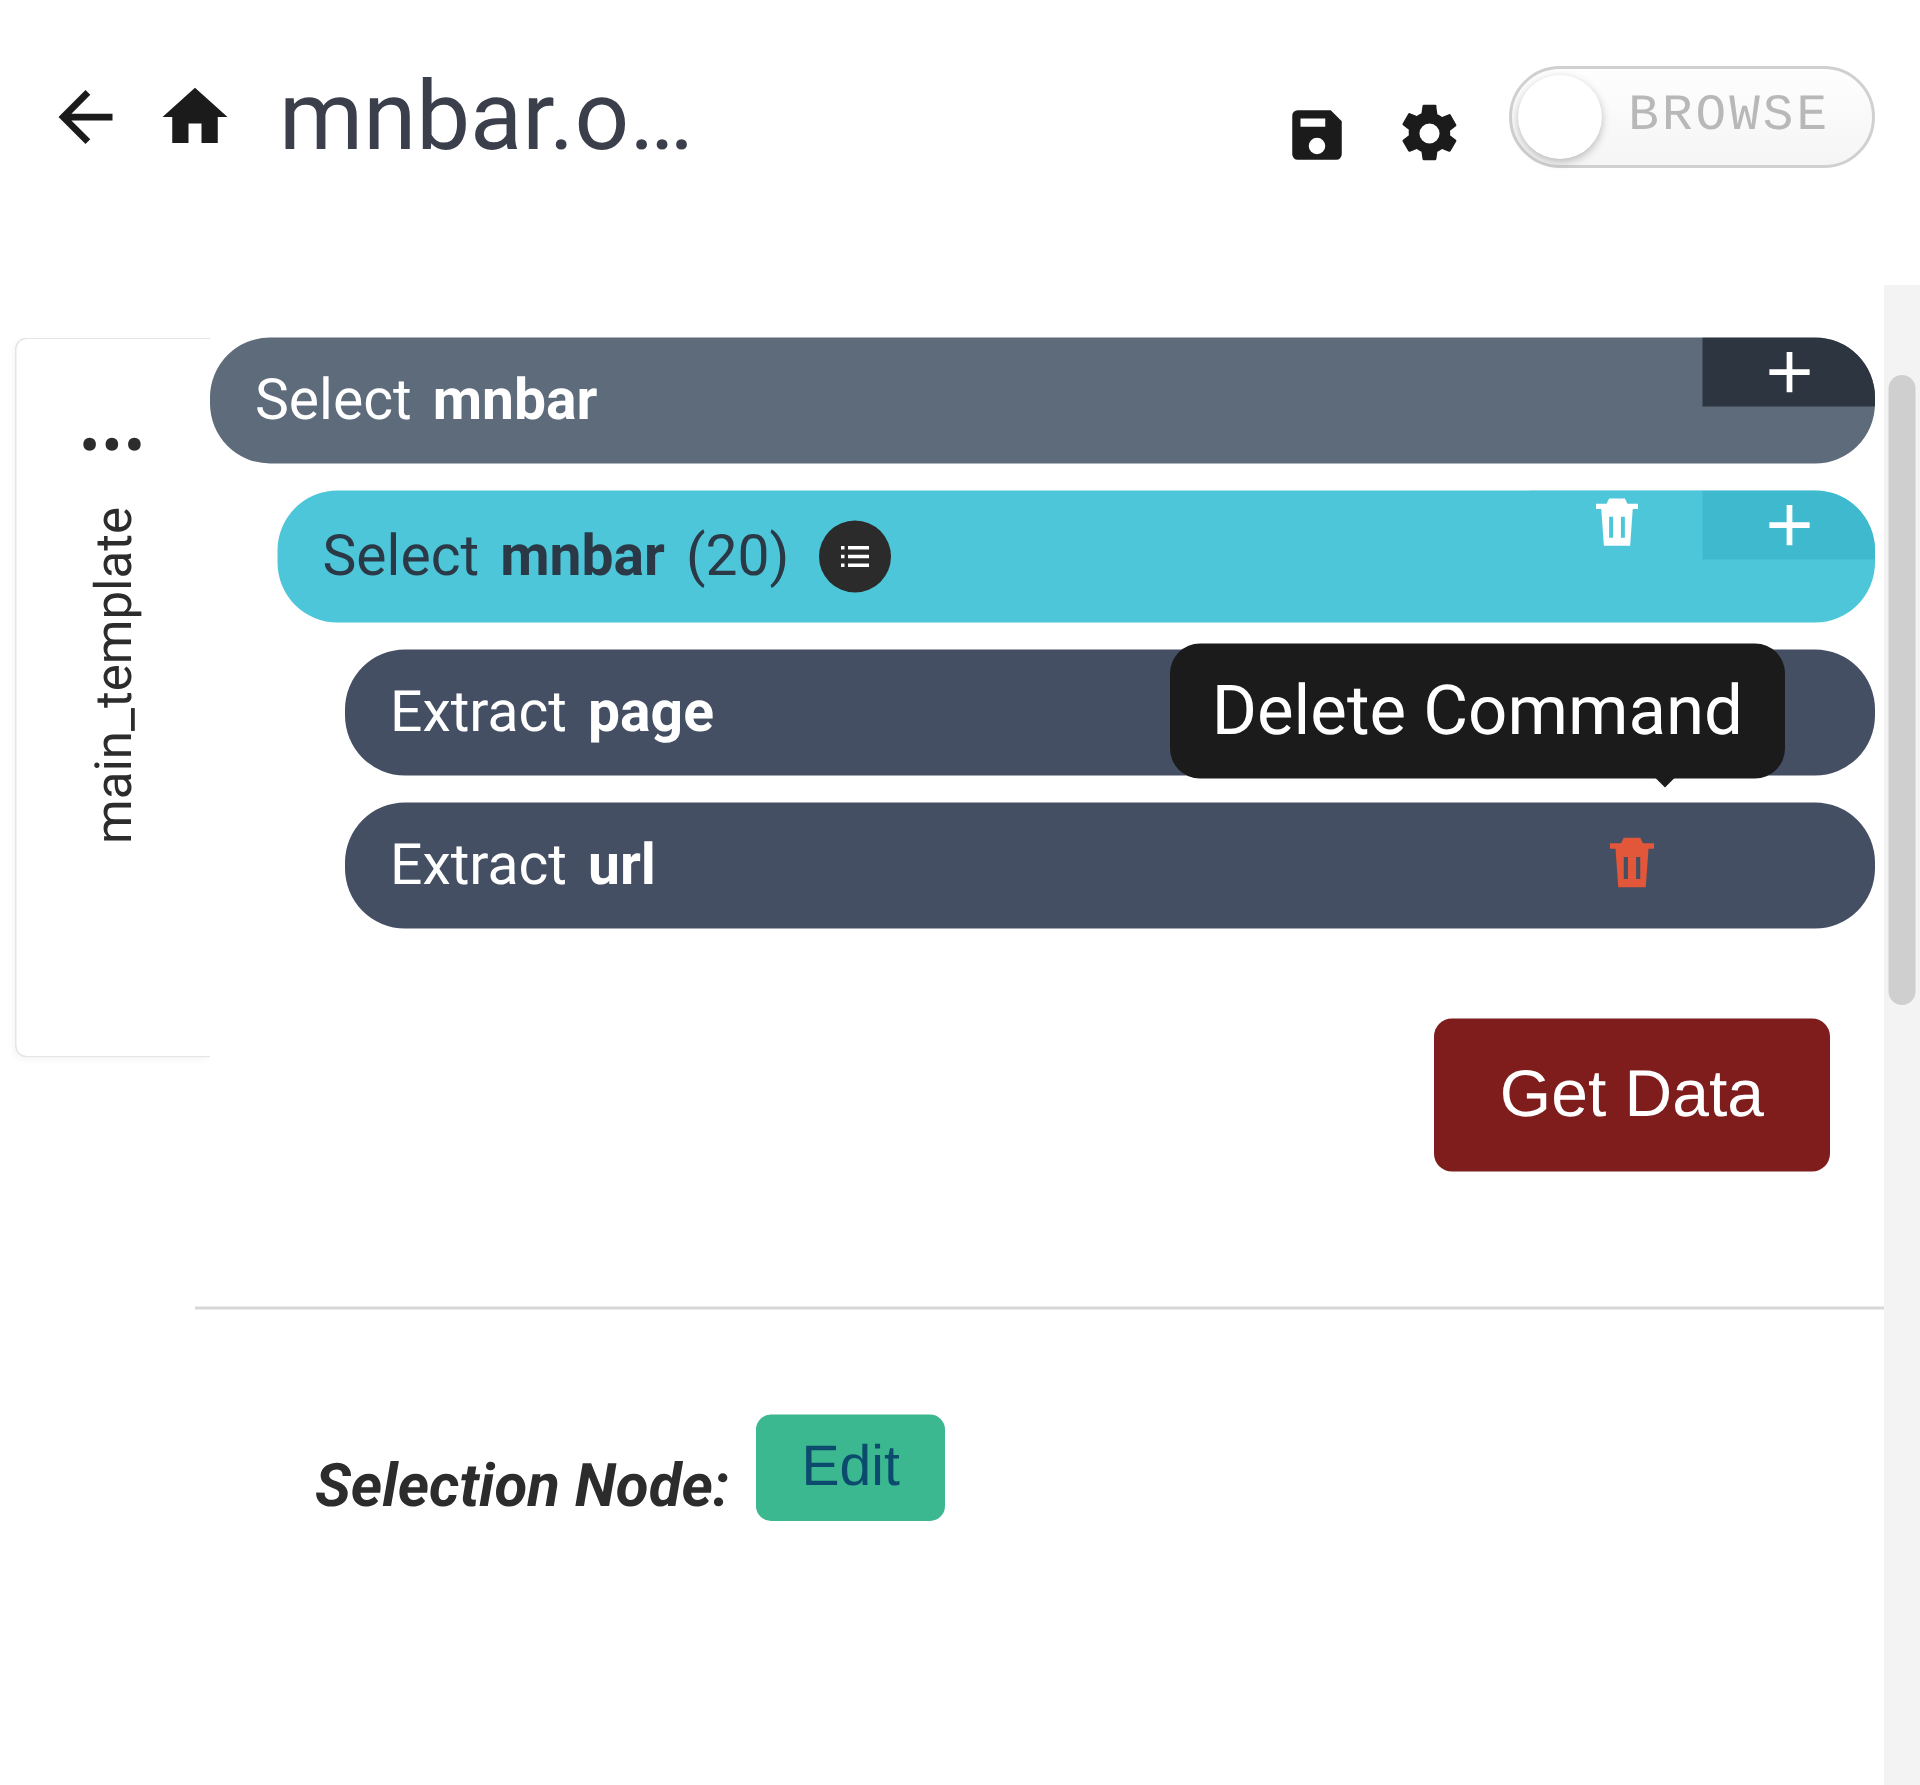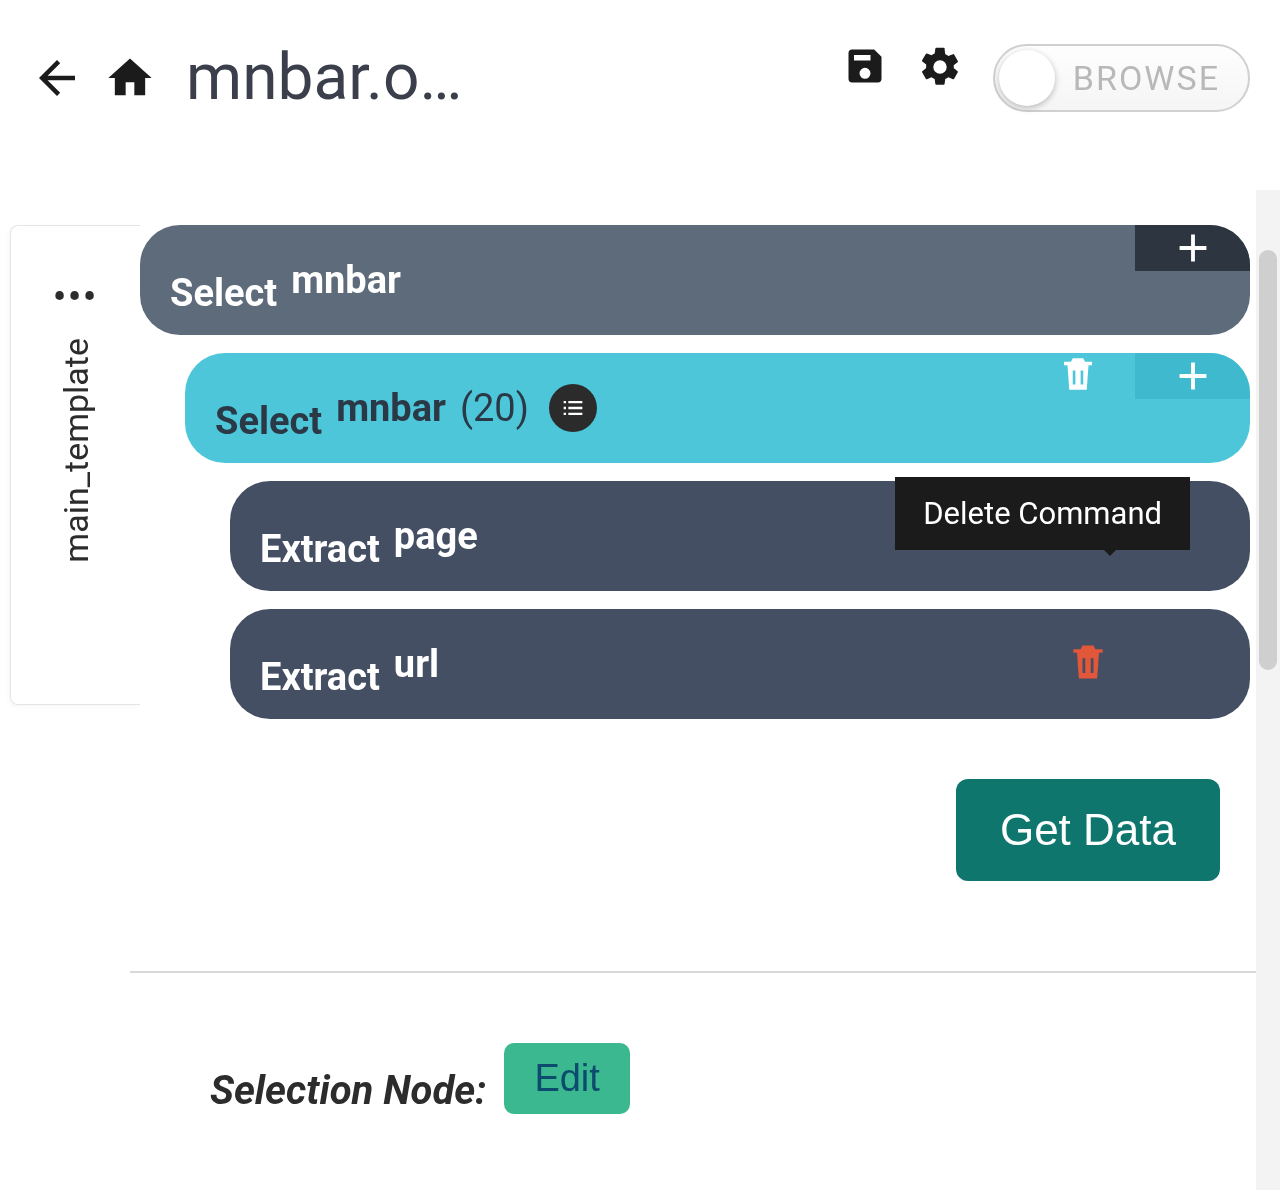--- a/index.html
+++ b/index.html
@@ -27,22 +27,23 @@
   color: #3a3f4b;
   font-weight: 400;
   flex: 1;
   white-space: nowrap;
   overflow: hidden;
   text-overflow: ellipsis;
   margin-left: 10px;
 }
 .toolbar .right {
   display: flex;
-  align-items: flex-start;
+  align-items: flex-end;
   gap: 30px;
+  font-family: Liberation Mono, monospace;
 }
 .toggle-wrap {
   display: flex;
   align-items: center;
   border: 2px solid #d0d0d0;
   border-radius: 36px;
   padding: 4px 28px 4px 4px;
   gap: 18px;
   background: linear-gradient(#fefefe,#f5f5f5);
 }
@@ -103,21 +104,21 @@
   position: relative;
 }
 .cmd-row .label {
   flex: 1;
   padding: 20px 30px;
   font-size: 38px;
   display: flex;
   align-items: center;
   gap: 14px;
 }
-.cmd-row .label .action { font-weight: 700; margin-top: 26px; }
+.cmd-row .label .action { font-weight: 400; }
 .cmd-row .label .target { font-weight: 700; }
 .cmd-row .label .count { font-weight: 400; }
 .cmd-row .btn {
   width: 115px;
   height: 100%;
   display: flex;
   align-items: center;
   justify-content: center;
   cursor: pointer;
   align-self: stretch;
@@ -146,43 +147,43 @@
   background: #2b2b2b;
   display: flex;
   align-items: center;
   justify-content: center;
   margin-left: 6px;
 }
 .tooltip {
   position: absolute;
   background: #1b1b1b;
   color: #fff;
-  font-size: 31px;
+  font-size: 46px;
   padding: 18px 28px;
-  border-radius: 0;
+  border-radius: 20px;
   right: 60px;
   top: -4px;
   z-index: 10;
 }
 .tooltip::after {
   content: "";
   position: absolute;
   bottom: -16px;
   right: 70px;
   border: 10px solid transparent;
   border-top-color: #1b1b1b;
 }
 .get-data-wrap {
   display: flex;
   justify-content: flex-end;
   margin-top: 60px;
   padding-right: 30px;
 }
 .get-data-btn {
-  background: #0f766e;
+  background: #7f1d1d;
   color: #fff;
   font-size: 44px;
   padding: 26px 44px;
   border: none;
   border-radius: 12px;
   cursor: pointer;
   margin-left: 36px;
 }
 .divider {
   border-top: 2px solid #d8d8d8;

